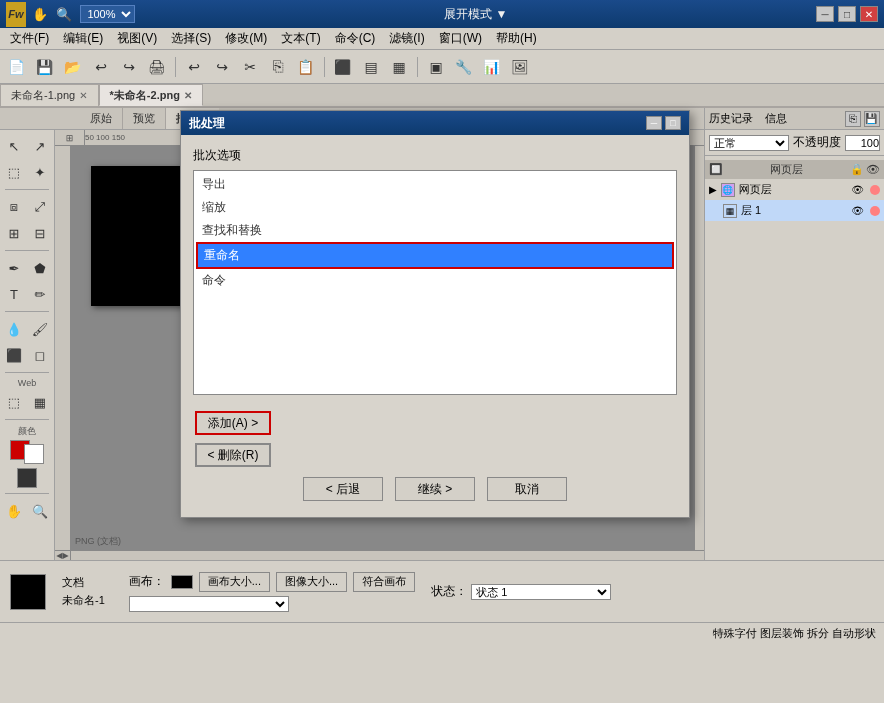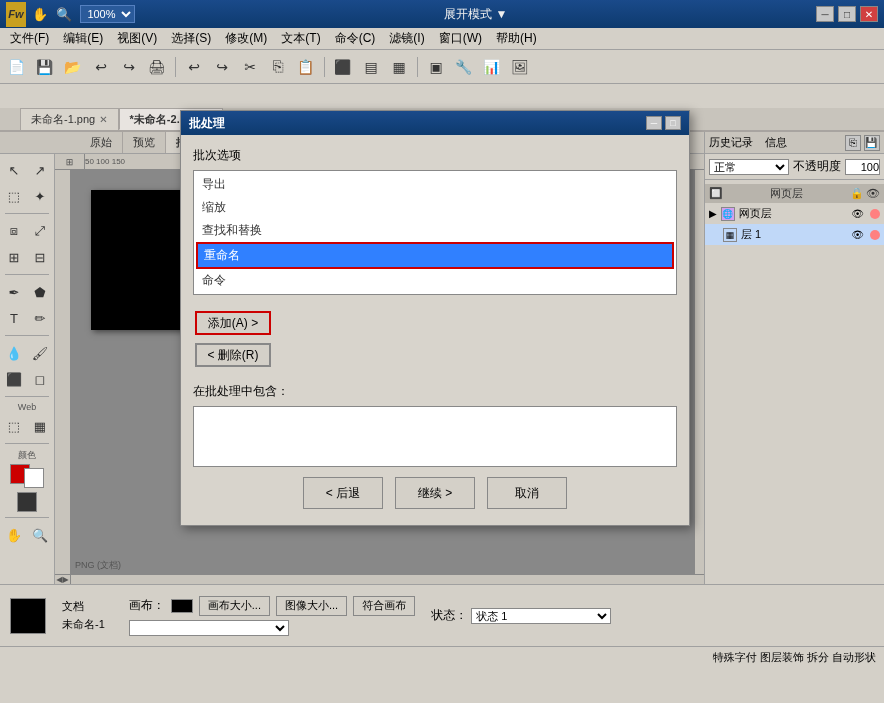--- a/index.html
+++ b/index.html
@@ -87,23 +87,22 @@
       cursor: pointer; font-size: 14px; color: #333;
     }
     .tb-sep { width: 1px; height: 20px; background: #a0a0a0; margin: 0 3px; }
 
     
     .tab-bar {
       height: 24px;
       background: #c8c4bc;
       display: flex;
       align-items: flex-start;
-      padding-left: 20px;
+      padding-left: 0;
       border-bottom: 2px solid #a8a4a0;
-      margin-top: 24px;
     }
     .tab {
       height: 22px;
       padding: 0 10px;
       background: #d8d4cc;
       border: 1px solid #a8a4a0;
       border-bottom: none;
       display: flex; align-items: center; gap: 4px;
       font-size: 11px; cursor: pointer; color: #333;
     }
@@ -301,21 +300,21 @@
       border-color: #888;
     }
     .dialog-footer {
       display: flex;
       justify-content: center;
       gap: 12px;
       padding: 10px 0 4px;
     }
     .dialog-footer-btn {
       width: 80px;
-      height: 32px;
+      height: 24px;
       background: #d4d0c8;
       border: 1px solid #888;
       font-size: 12px;
       cursor: pointer;
       display: flex; align-items: center; justify-content: center;
       color: #000;
     }
 
     
     ::-webkit-scrollbar { width: 8px; height: 8px; }
@@ -614,24 +613,20 @@
             <div class="dialog-list-item selected">重命名</div>
             <div class="dialog-list-item">命令</div>
           </div>
         </div>
 
         <div class="dialog-buttons-col">
           <div class="dialog-btn">添加(A) &gt;</div>
           <div class="dialog-btn dialog-btn-normal">&lt; 删除(R)</div>
         </div>
 
-        <div class="dialog-col">
-          <div class="dialog-col-label">在批处理中包含：</div>
-          <div class="dialog-list"></div>
-        </div>
       </div>
 
       <div class="dialog-footer">
         <button class="dialog-footer-btn">&lt; 后退</button>
         <button class="dialog-footer-btn">继续 &gt;</button>
         <button class="dialog-footer-btn">取消</button>
       </div>
     </div>
   </div>
 </div>

